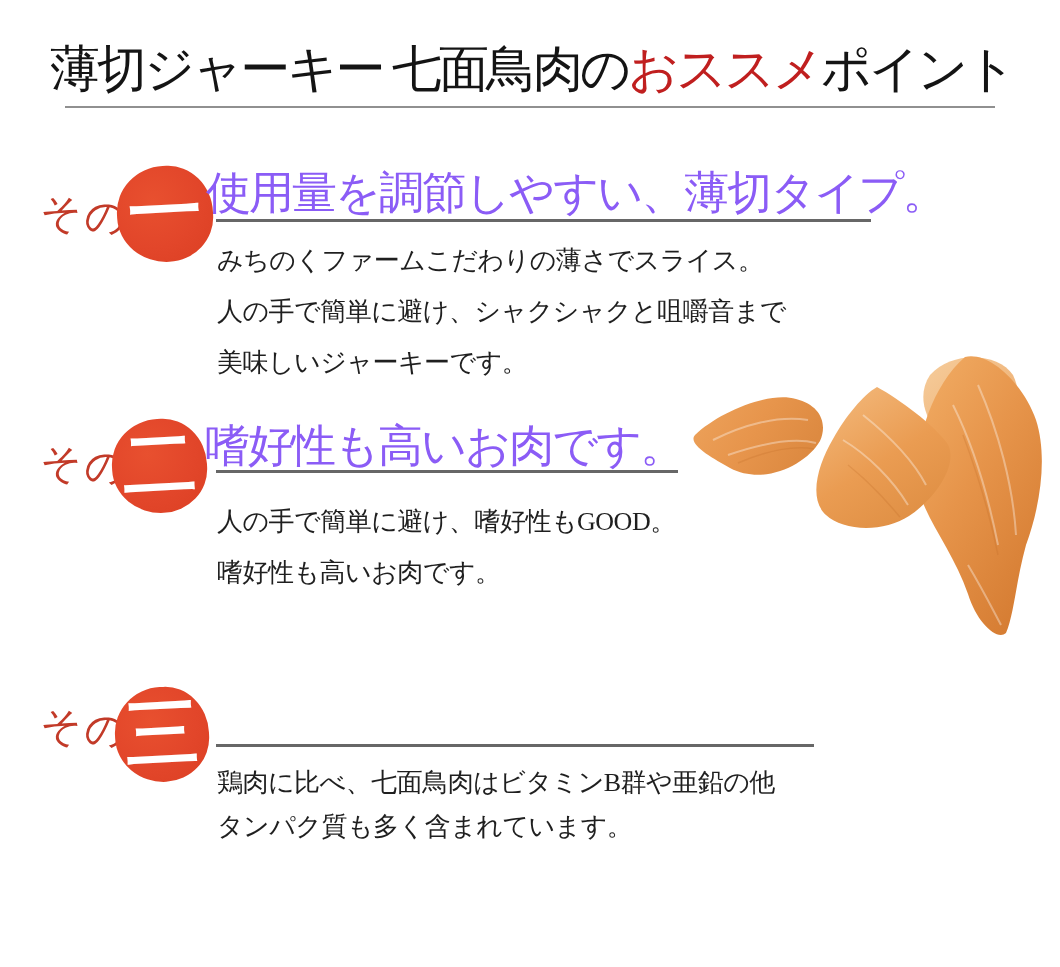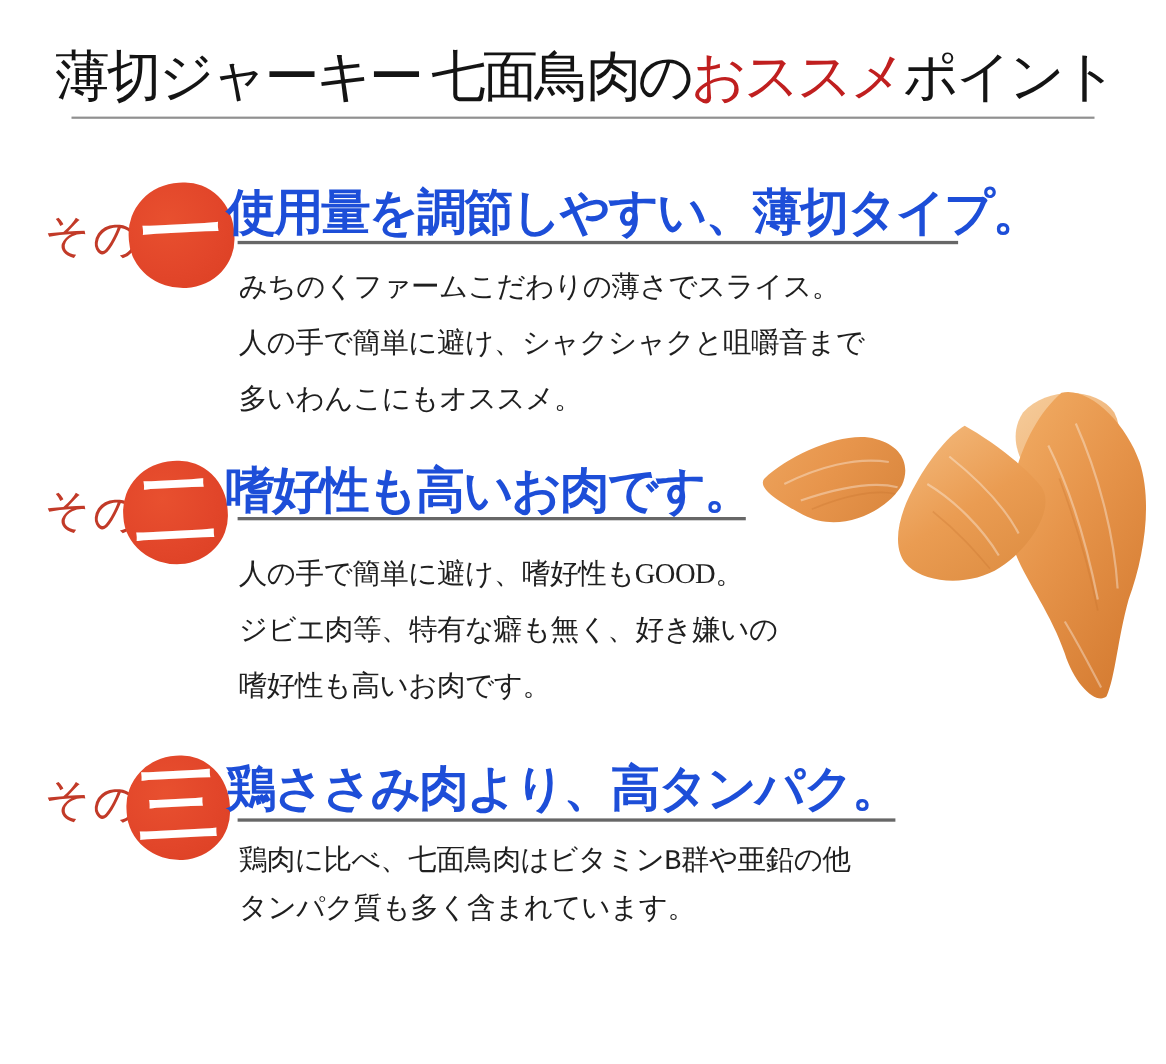--- a/index.html
+++ b/index.html
@@ -49,42 +49,42 @@
   .point-2 .stamp{left:112px;top:7px;width:95px;height:94px;}
   .point-3 .stamp{left:115px;top:7px;width:94px;height:95px;}
   .stamp .numeral{
     color:#ffffff;font-size:74px;line-height:1;font-weight:bold;
     margin-top:-4px;
     font-family:"Liberation Serif","DejaVu Serif",serif;
   }
 
   .heading{
     position:absolute;margin:0;
-    font-size:45px;font-weight:700;letter-spacing:-2px;
-    color:#1d4ed8;white-space:nowrap;
+    font-size:45px;font-weight:400;letter-spacing:-2px;
+    color:#8b5cf6;white-space:nowrap;
   }
   .point-1 .heading{left:206px;top:3px;}
   .point-2 .heading{left:205px;top:4px;text-align:center;}
   .point-3 .heading{left:206px;top:7px;}
 
   .underline{position:absolute;height:3px;background:#676767;}
   .point-1 .underline{left:216px;top:59px;width:655px;}
   .point-2 .underline{left:216px;top:58px;width:462px;}
   .point-3 .underline{left:216px;top:64px;width:598px;}
 
   .body{
     position:absolute;left:217px;
     font-size:26px;color:#1f1f1f;letter-spacing:-0.5px;
   }
   .point-1 .body{top:75px;}
   .point-2 .body{top:84px;}
   .point-3 .body{top:81px;}
   .body .line{white-space:nowrap;}
   .point-1 .body .line,.point-2 .body .line{line-height:51px;}
-  .point-3 .body .line{line-height:44px;font-family:Liberation Mono, monospace;}
+  .point-3 .body .line{line-height:44px;}
 
   
   .jerky{
     position:absolute;left:668px;top:345px;width:385px;height:300px;
     z-index:0;
   }
   .point,.title,.title-divider{z-index:2;}
 </style>
 </head>
 <body>
@@ -97,44 +97,42 @@
   <section class="point point-1">
     <div class="sono">その</div>
     <div class="stamp">
       <span class="numeral">一</span>
     </div>
     <h2 class="heading">使用量を調節しやすい、薄切タイプ。</h2>
     <div class="underline"></div>
     <div class="body">
       <div class="line">みちのくファームこだわりの薄さでスライス。</div>
       <div class="line">人の手で簡単に避け、シャクシャクと咀嚼音まで</div>
-      <div class="line">多いわんこにもオススメ。</div>
+      <div class="line">美味しいジャーキーです。</div>
     </div>
   </section>
 
   <section class="point point-2">
     <div class="sono">その</div>
     <div class="stamp">
       <span class="numeral">二</span>
     </div>
     <h2 class="heading">嗜好性も高いお肉です。</h2>
     <div class="underline"></div>
     <div class="body">
       <div class="line">人の手で簡単に避け、嗜好性もGOOD。</div>
-      <div class="line">ジビエ肉等、特有な癖も無く、好き嫌いの</div>
       <div class="line">嗜好性も高いお肉です。</div>
     </div>
   </section>
 
   <section class="point point-3">
     <div class="sono">その</div>
     <div class="stamp">
       <span class="numeral">三</span>
     </div>
-    <h2 class="heading">鶏ささみ肉より、高タンパク。</h2>
     <div class="underline"></div>
     <div class="body">
       <div class="line">鶏肉に比べ、七面鳥肉はビタミンB群や亜鉛の他</div>
       <div class="line">タンパク質も多く含まれています。</div>
     </div>
   </section>
 
   <svg class="jerky" viewBox="0 0 385 300" xmlns="http://www.w3.org/2000/svg" aria-hidden="true">
     <defs>
       <linearGradient id="gBack" x1="0" y1="0" x2="1" y2="1">

